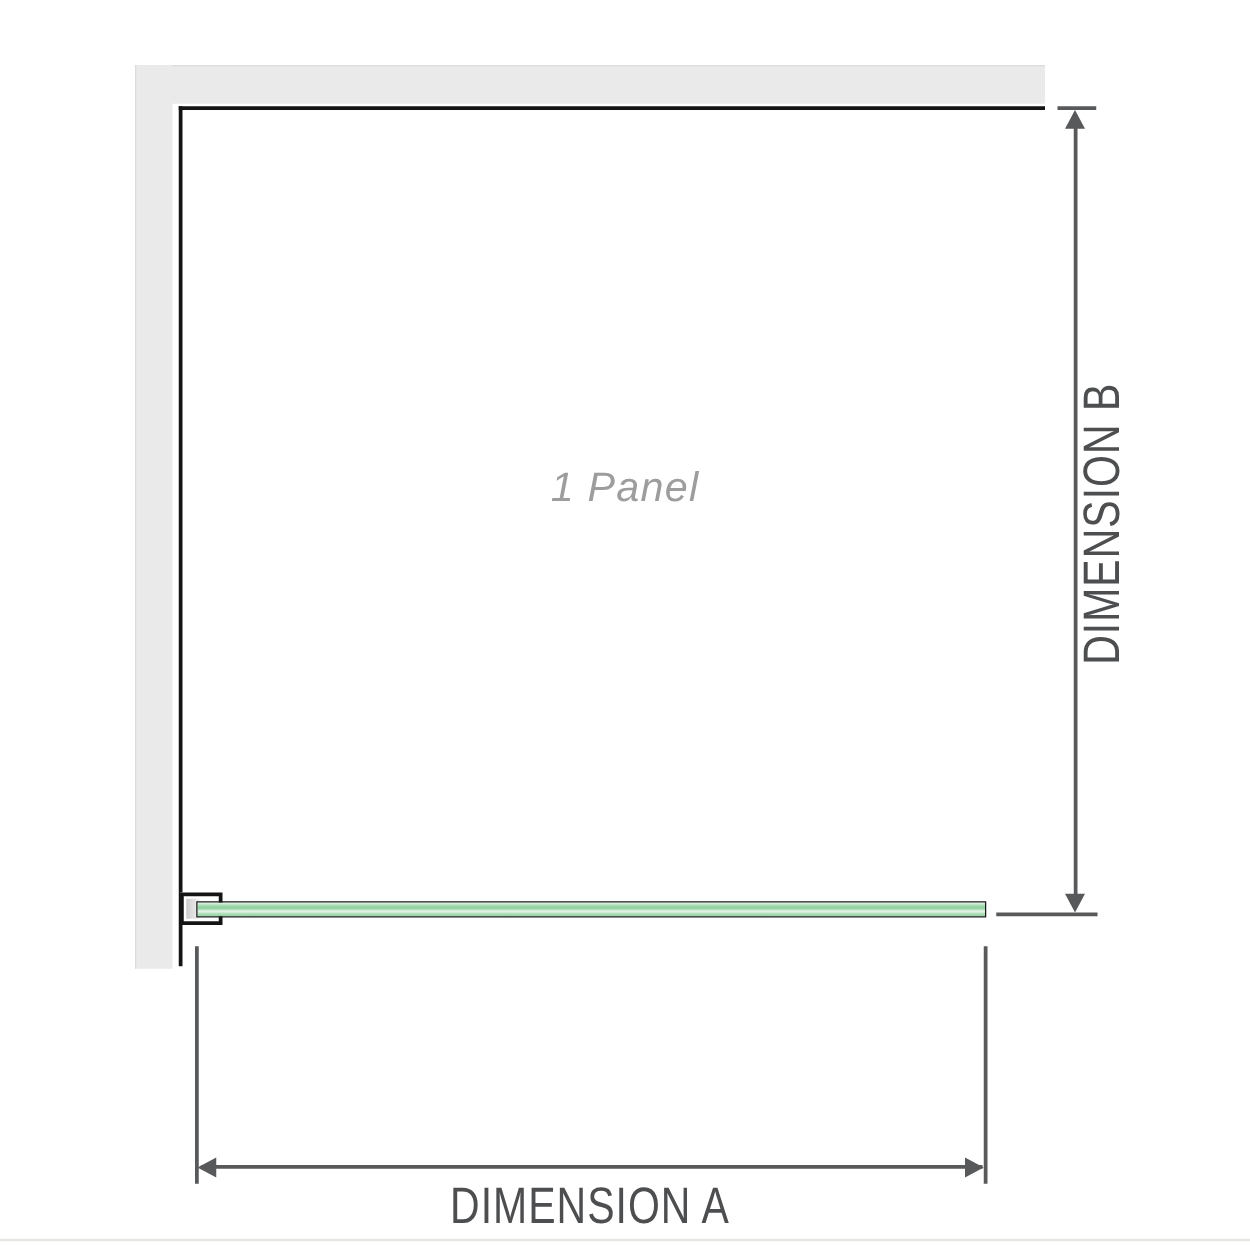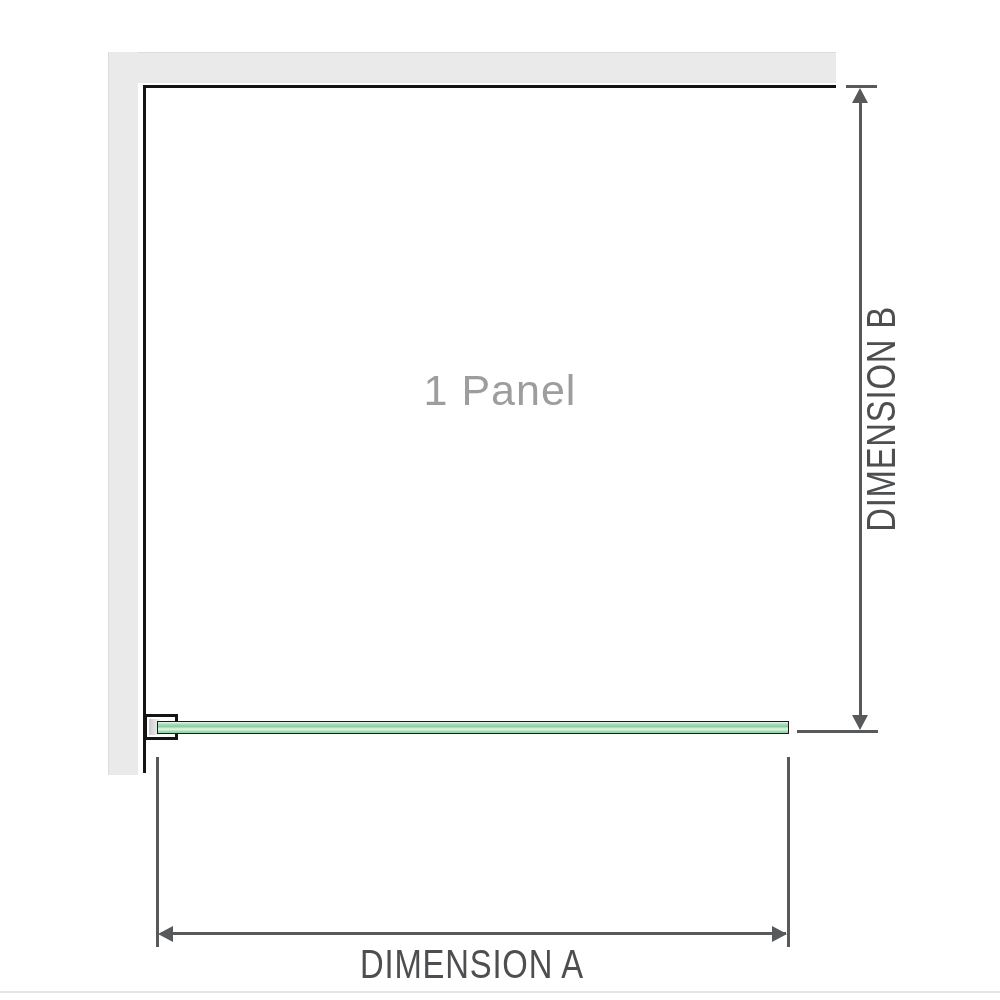--- a/index.html
+++ b/index.html
@@ -9,21 +9,21 @@
   }
   .abs{position:absolute;}
   
   .wall-top{left:108px;top:52px;width:728px;height:30px;background:var(--wall);border-top:1px solid var(--wall-outer);}
   .wall-left{left:108px;top:52px;width:29px;height:723px;background:var(--wall);border-left:1px solid var(--wall-outer);}
   .edge-top{left:143px;top:85px;width:693px;height:3px;background:var(--wall-edge);}
   .edge-left{left:143px;top:85px;width:3px;height:688px;background:var(--wall-edge);}
   
   .panel-label{
     left:300px;top:364px;width:400px;text-align:center;
-    font-weight:400;font-size:43px;line-height:52px;
+    font-style:italic;font-weight:400;font-size:33px;line-height:52px;
     letter-spacing:1px;color:var(--panel-text);
   }
   
   .bracket{left:144px;top:714px;width:34px;height:26px;border:3px solid var(--wall-edge);
     background:#ffffff;box-sizing:border-box;z-index:1;}
   .bracket-pad{position:absolute;left:2px;top:2px;width:11px;height:16px;
     background:linear-gradient(90deg,#cccccc 0%,#f4f4f4 100%);}
   .glass{
     left:157px;top:721px;width:632px;height:13px;box-sizing:border-box;
     border:1px solid var(--glass-border);z-index:2;

